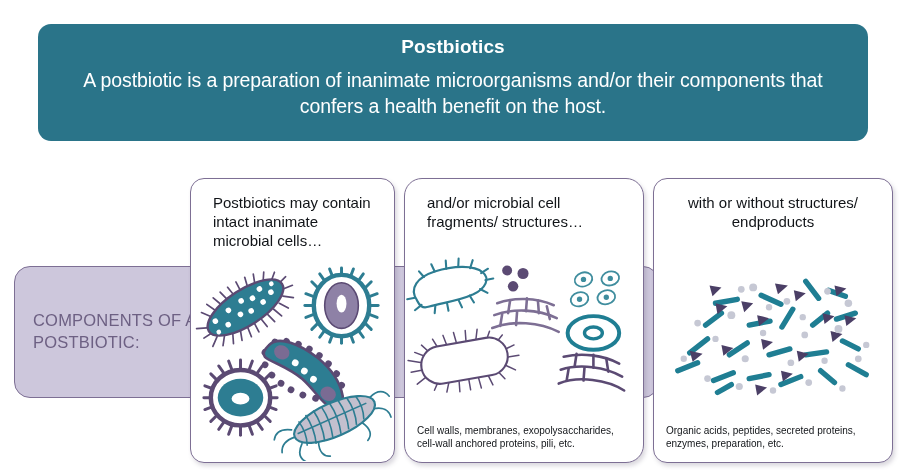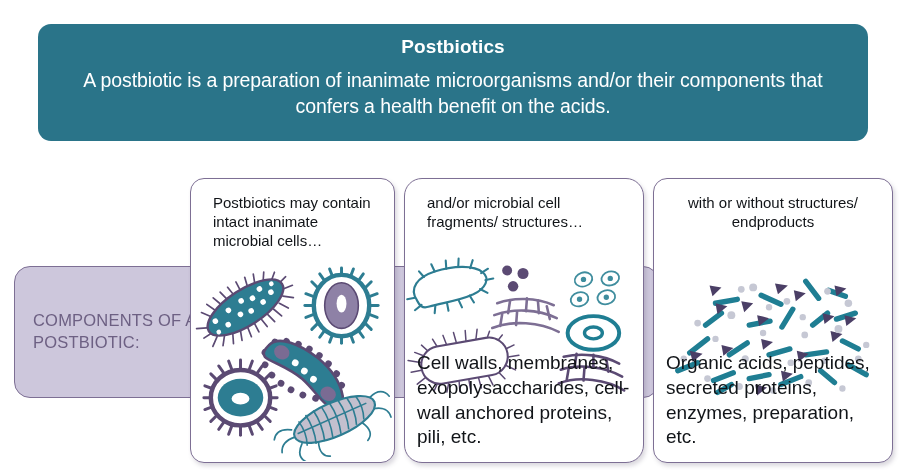--- a/index.html
+++ b/index.html
@@ -54,38 +54,38 @@
     position:absolute;left:0;top:14px;width:100%;
     font-size:15px;line-height:1.28;color:#111418;
     box-sizing:border-box;
   }
   #panel-1 .panel-head{padding:0 12px 0 22px;}
   #panel-2 .panel-head{padding:0 14px 0 22px;}
   #panel-3 .panel-head{padding:0 14px;text-align:center;}
 
   .panel-caption{
     position:absolute;left:0;bottom:12px;width:100%;
-    font-size:19px;line-height:1.3;color:#111418;
+    font-size:10px;line-height:1.3;color:#111418;
     box-sizing:border-box;padding:0 10px 0 12px;
   }
 
   .art{position:absolute;left:0;width:100%;}
   #art-1{top:86px;height:196px;}
   #art-2{top:74px;height:152px;}
   #art-3{top:84px;height:140px;}
   .art svg{display:block;width:100%;height:100%;}
 </style>
 </head>
 <body>
 
 <div id="stage">
 
   <div class="banner">
     <div class="banner-title">Postbiotics</div>
-    <div class="banner-body">A postbiotic is a preparation of inanimate microorganisms and/or their components that confers a health benefit on the acids.</div>
+    <div class="banner-body">A postbiotic is a preparation of inanimate microorganisms and/or their components that confers a health benefit on the host.</div>
   </div>
 
   <div class="sidebar">
     <div class="sidebar-label">COMPONENTS OF A POSTBIOTIC:</div>
   </div>
 
   <div class="panel" id="panel-1">
     <div class="panel-head">Postbiotics may contain intact inanimate microbial cells…</div>
     <div class="art" id="art-1">
       <svg viewBox="0 0 205 196" xmlns="http://www.w3.org/2000/svg">

